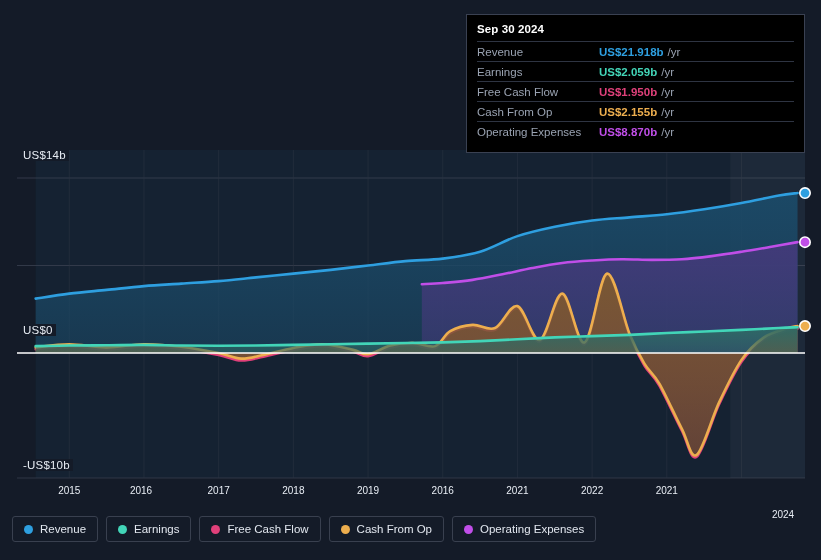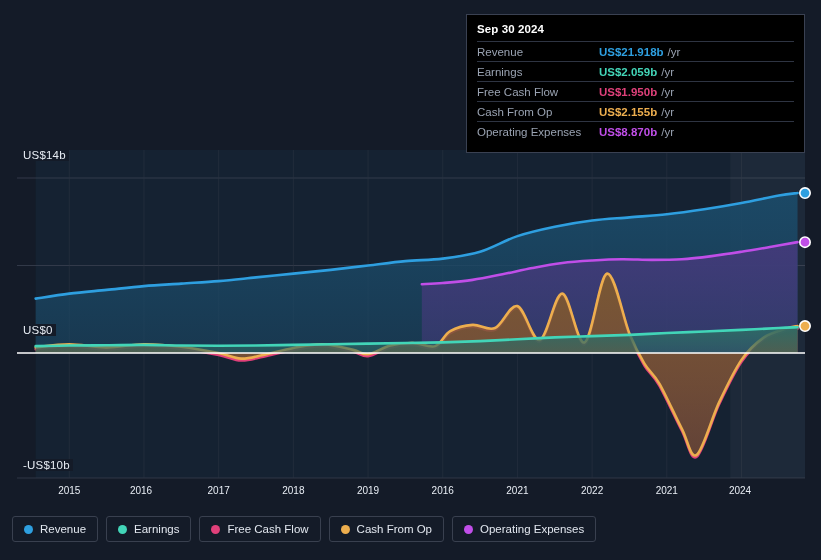--- a/index.html
+++ b/index.html
@@ -174,21 +174,21 @@
   <div id="x-axis-ticks">
       <div class="x-tick" style="left: 69.2844px;">2015</div>
       <div class="x-tick" style="left: 141px;">2016</div>
       <div class="x-tick" style="left: 218.668px; text-align: right;">2017</div>
       <div class="x-tick" style="left: 293.36px;">2018</div>
       <div class="x-tick" style="left: 368.052px;">2019</div>
       <div class="x-tick" style="left: 442.744px;">2016</div>
       <div class="x-tick" style="left: 517.436px;">2021</div>
       <div class="x-tick" style="left: 592.128px;">2022</div>
       <div class="x-tick" style="left: 666.82px;">2021</div>
-      <div class="x-tick" style="left: 740px;">2024</div>
+      <div class="x-tick" style="left: 783px; margin-top: 24px;">2024</div>
     </div>
 
   <div id="tooltip">
     <div class="tt-date">Sep 30 2024</div>
     <div id="tooltip-rows">
         <div class="tt-row">
           <div class="tt-label">Revenue</div>
           <div><span class="tt-val" style="color: rgb(46, 159, 224);">US$21.918b</span><span class="tt-suffix">/yr</span></div>
         </div>
         <div class="tt-row">

